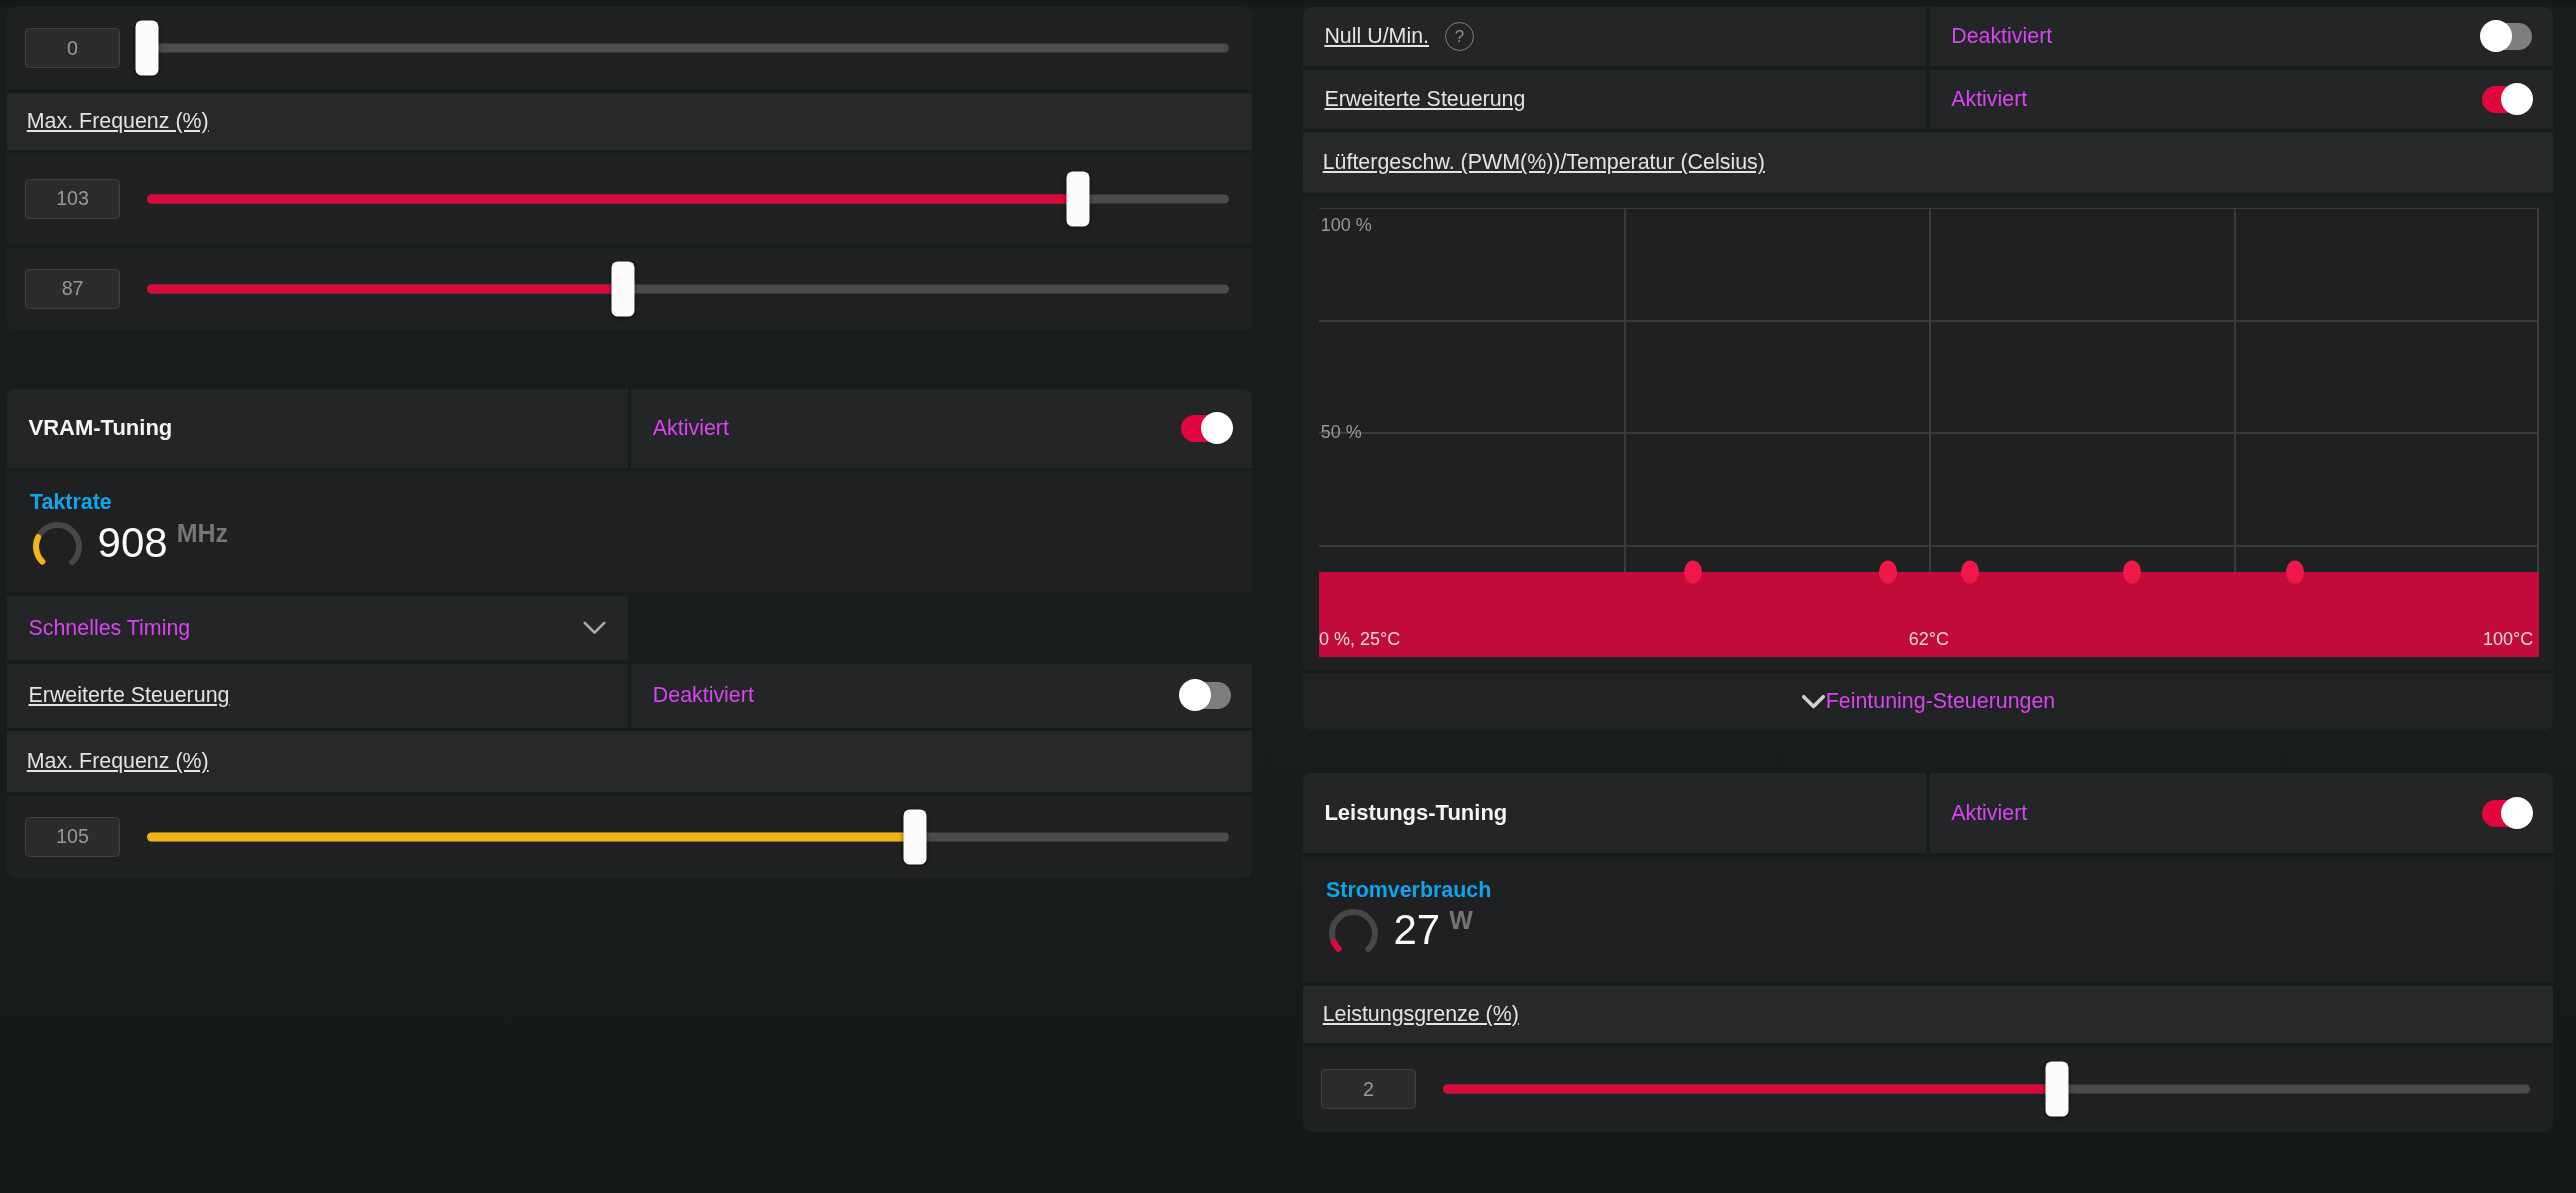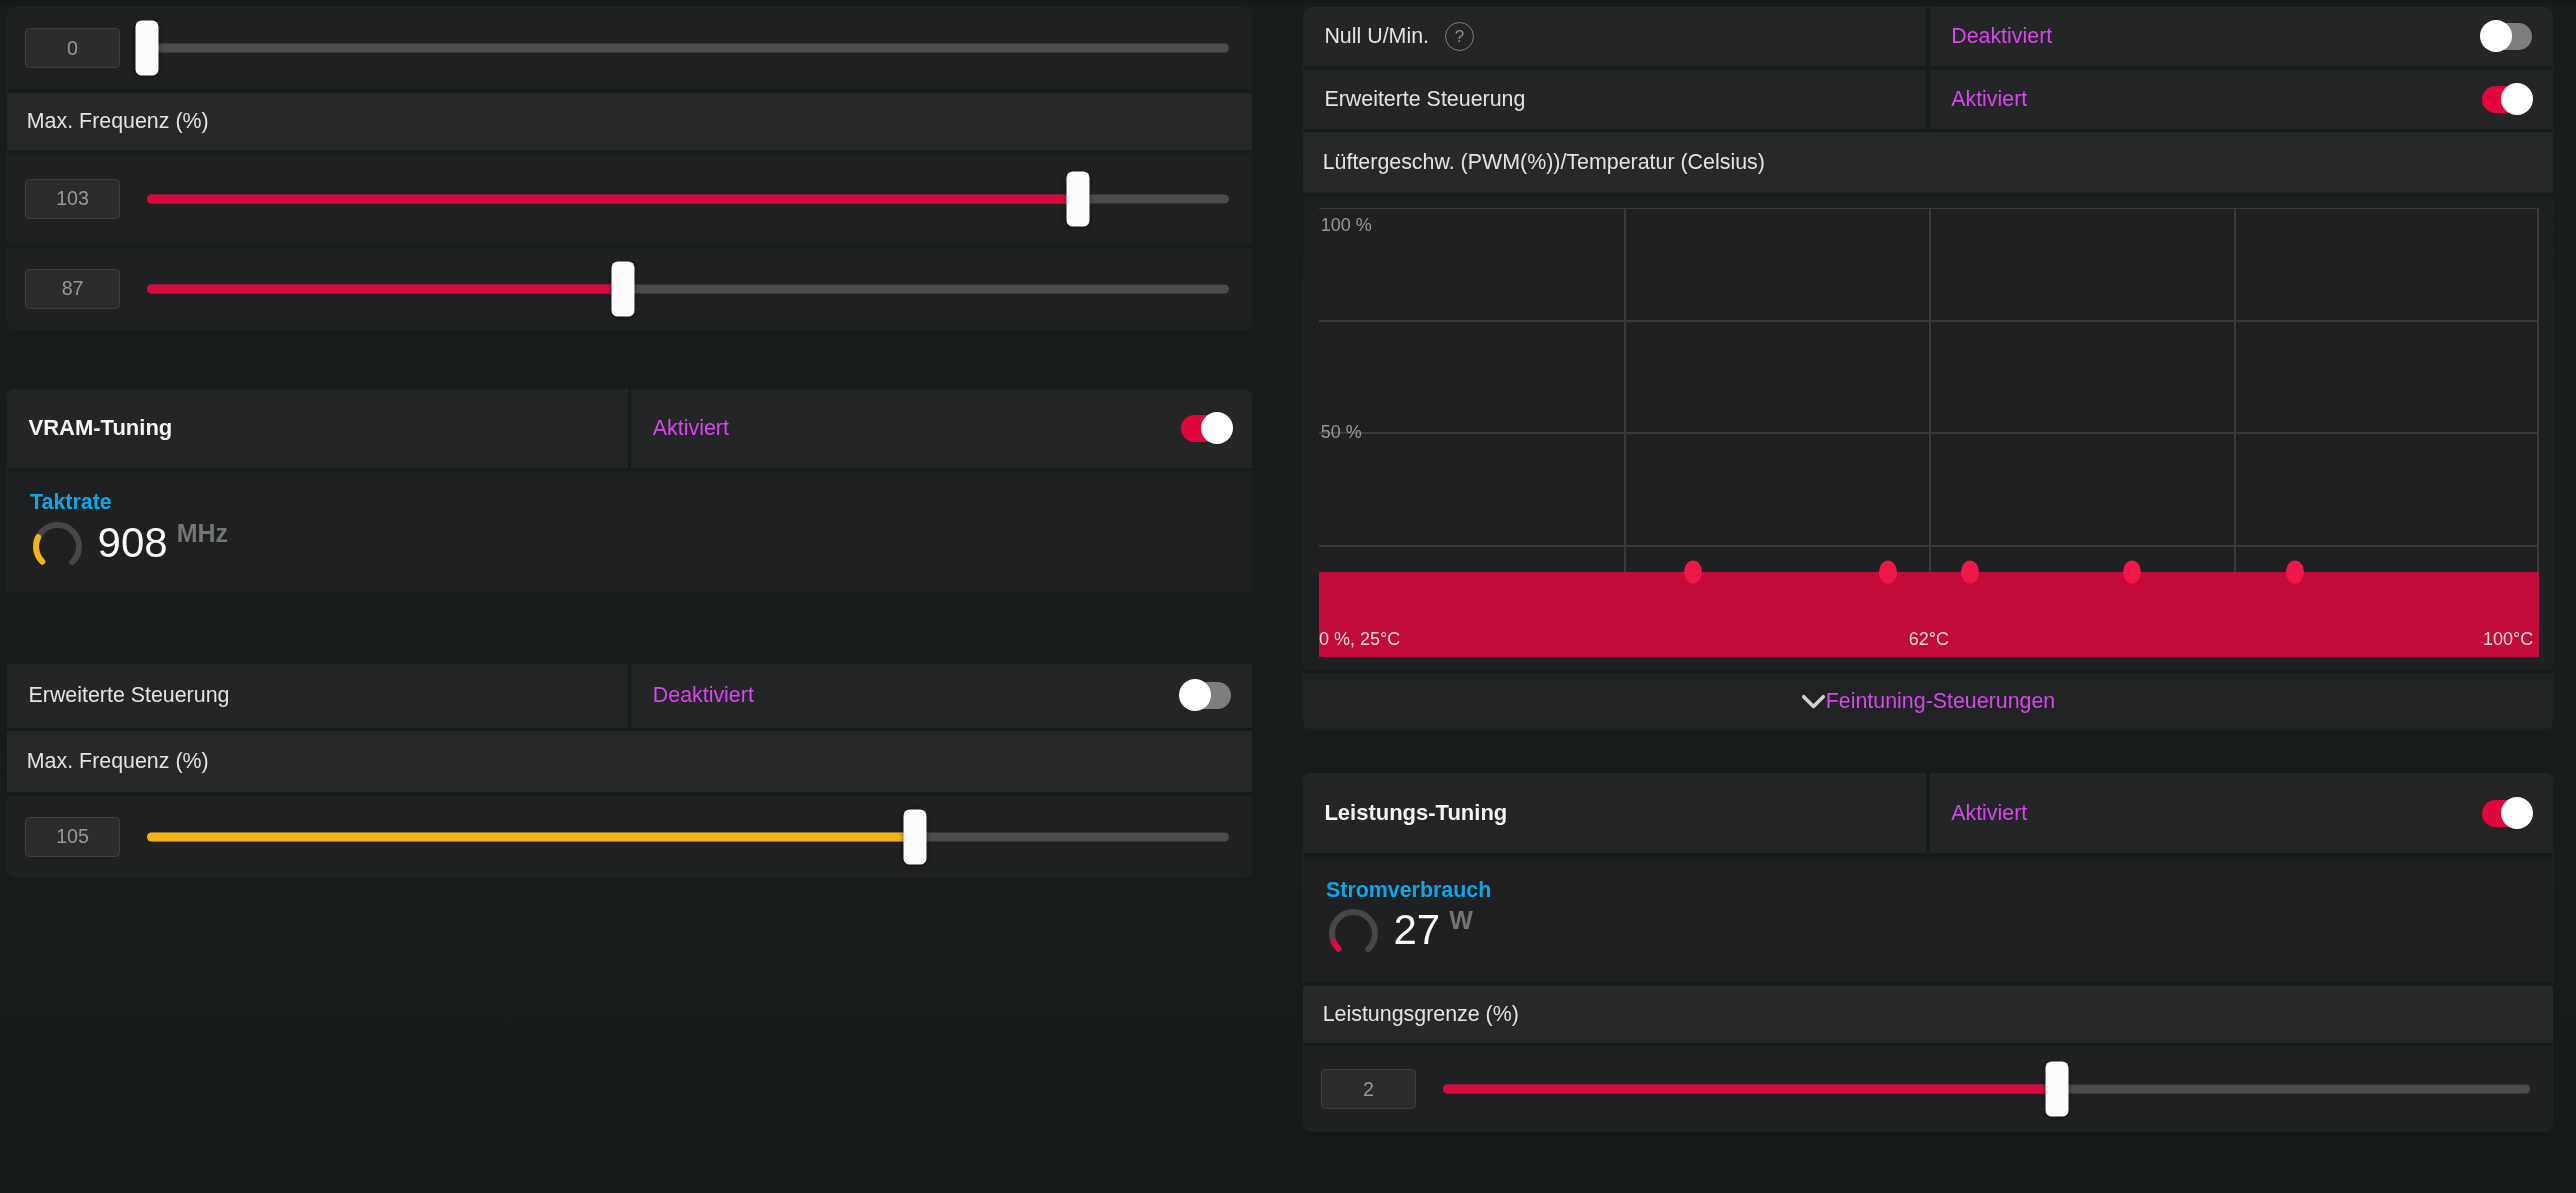--- a/index.html
+++ b/index.html
@@ -7,21 +7,21 @@
           background:linear-gradient(#141617 0px,#1a1d1e 9px,#191c1d 70%,#151819 100%);
           font-family:"Liberation Sans","DejaVu Sans",sans-serif;}
   .col{position:absolute;top:7.1px;display:flex;flex-direction:column;}
   .col-left{left:7.1px;width:1245px;}
   .col-right{left:1303px;width:1250px;}
   .panel{display:flex;flex-direction:column;gap:3.6px;border-radius:8px;overflow:hidden;}
   .row{background:#232526;}
   .split{display:grid;grid-template-columns:1fr 1fr;gap:3.6px;background:transparent;}
   .cell{background:#232526;display:flex;align-items:center;padding:0 21.4px;min-width:0;}
   .hdr{display:flex;align-items:center;background:#262829;padding:0 19.7px;}
-  .lbl{font-size:21.4px;color:#e2e3e4;white-space:nowrap;}
+  .lbl{font-size:21.4px;color:#e2e3e4;white-space:nowrap;text-decoration:underline;}
   .bold-lbl{font-size:22px;font-weight:700;color:#f4f5f6;white-space:nowrap;}
   .status{font-size:21.4px;color:#d946ef;white-space:nowrap;}
   .spacer{flex:1;}
   
   .slider-row{display:flex;align-items:center;background:#1f2122;}
   .num-input{width:89px;height:36px;margin-left:18px;background:#2a2c2d;border:1.8px solid #3f4142;
              border-radius:4.5px;color:#969899;font-size:19.7px;text-align:center;flex:none;
              font-family:"Liberation Sans","DejaVu Sans",sans-serif;}
   .slider{position:relative;flex:1;height:57px;margin:0 23px 0 27px;}
   .track{position:absolute;left:0;right:0;top:50%;height:9px;transform:translateY(-50%);
@@ -116,20 +116,26 @@
         <div class="gauge-line">
           <svg width="55" height="55" viewBox="0 0 64 64">
             <circle cx="32" cy="32" r="25" fill="none" stroke="#454748" stroke-width="7" stroke-linecap="round" stroke-dasharray="117.8 39.3" transform="rotate(135 32 32)"></circle>
             <circle cx="32" cy="32" r="25" fill="none" stroke="#f2b414" stroke-width="7" stroke-linecap="round" stroke-dasharray="30.6 126.5" transform="rotate(135 32 32)"></circle>
           </svg>
           <span class="gauge-value">908</span>
           <span class="gauge-unit">MHz</span>
         </div>
       </div>
       <div class="split" style="height:64px;">
+        <div class="cell">
+          <span class="status">Schnelles Timing</span>
+          <svg class="chev" width="23" height="14.3" viewBox="0 0 26 16">
+            <path d="M2 2 L13 13 L24 2" fill="none" stroke="#a8aaab" stroke-width="3" stroke-linecap="round" stroke-linejoin="round"></path>
+          </svg>
+        </div>
       </div>
       <div class="split" style="height:64px;">
         <div class="cell">
           <span class="lbl">Erweiterte Steuerung</span>
         </div>
         <div class="cell">
           <span class="status">Deaktiviert</span>
           <span class="spacer"></span>
           <div class="toggle">
             <div class="knob"></div>

